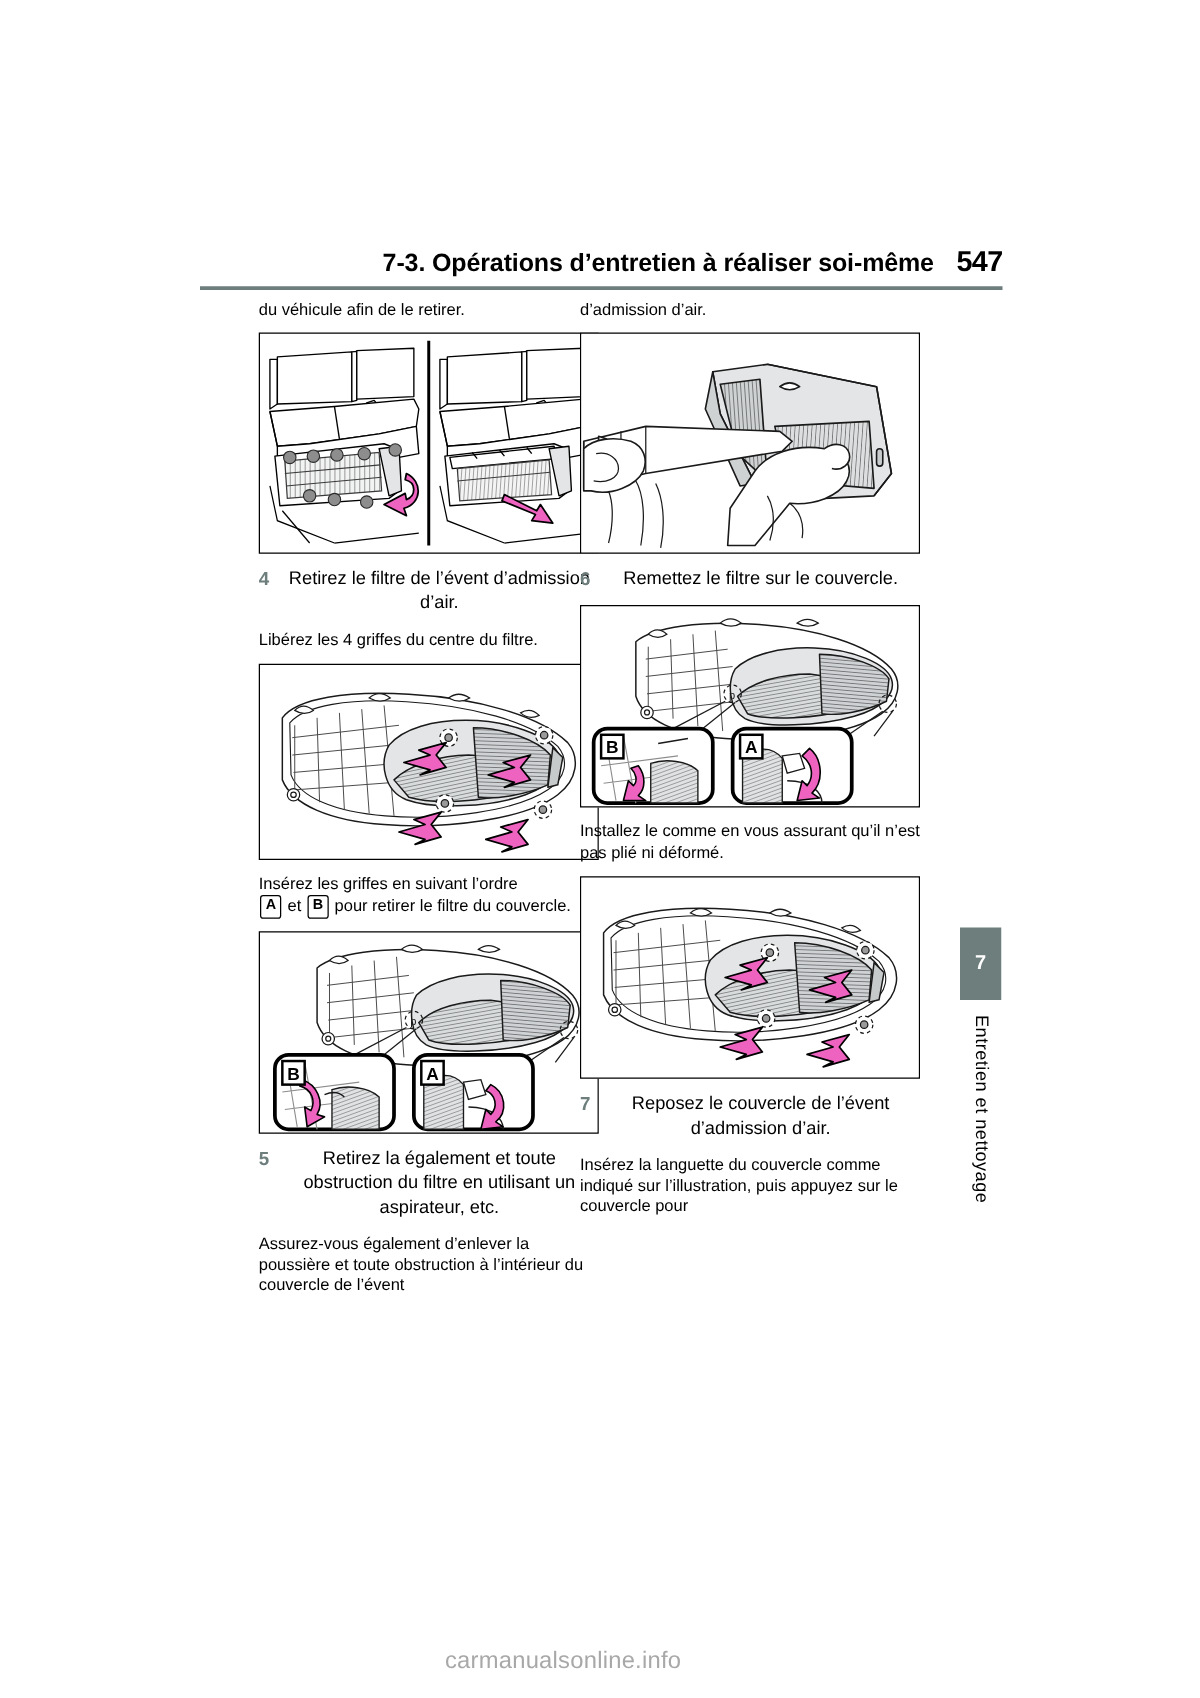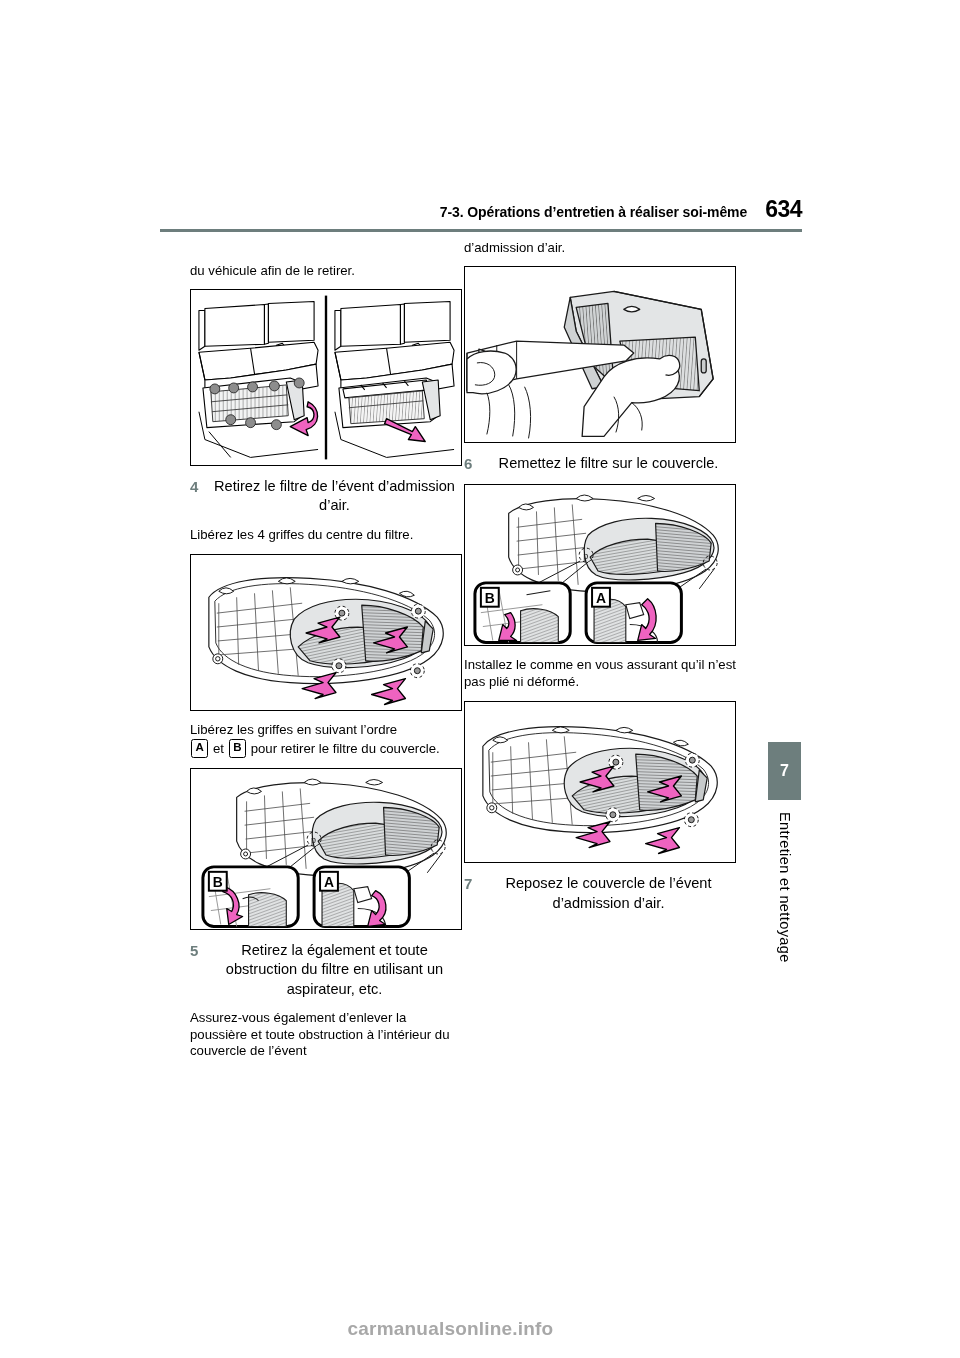--- a/index.html
+++ b/index.html
@@ -21,21 +21,21 @@
     position: absolute;
     left: 160px;
     top: 196px;
     width: 642px;
     display: flex;
     align-items: baseline;
     justify-content: flex-end;
     gap: 18px;
   }
   .header-title {
-    font-size: 14px;
+    font-size: 20px;
     font-weight: bold;
     letter-spacing: -0.1px;
     white-space: nowrap;
   }
   .header-pagenum {
     font-size: 23px;
     font-weight: bold;
     letter-spacing: -0.5px;
   }
   .header-rule {
@@ -46,21 +46,21 @@
     height: 2.5px;
     background: #6d7e7d;
   }
 
   
   .col {
     position: absolute;
     top: 240px;
     width: 272px;
   }
-  .col-left  { left: 190px; margin-top: 23px; }
+  .col-left  { left: 207px; }
   .col-right { left: 464px; }
 
   .para {
     font-size: 13.2px;
     line-height: 16.6px;
     margin: 0 0 11px 0;
   }
   .para.tight { margin-bottom: 9px; }
 
   .step {
@@ -144,29 +144,28 @@
     position: absolute;
     left: 0;
     top: 1318px;
     width: 783px;
     text-align: center;
     font-size: 19px;
     color: #a8a8a8;
     letter-spacing: 0.2px;
     padding-left: 118px;
     box-sizing: border-box;
-    font-weight: bold;
   }
 </style>
 </head>
 <body>
 
 <div class="page-header">
   <div class="header-title">7-3. Opérations d’entretien à réaliser soi-même</div>
-  <div class="header-pagenum">634</div>
+  <div class="header-pagenum">547</div>
 </div>
 <div class="header-rule"></div>
 
 <div class="col col-left">
 
   <p class="para tight">du véhicule afin de le retirer.</p>
 
   <div class="figure" style="height:175px;">
     <svg viewBox="0 0 272 175" xmlns="http://www.w3.org/2000/svg">
       <defs>
@@ -328,21 +327,21 @@
       <g fill="#ef63c0" stroke="#000" stroke-width="1.4" stroke-linejoin="round">
         <path d="M150 62 L128 68 L137 72 L116 78 L137 84 L129 88 L150 82 L142 72 Z"></path>
         <path d="M218 72 L196 78 L205 82 L184 88 L205 94 L197 98 L218 92 L210 82 Z"></path>
         <path d="M146 118 L124 124 L133 128 L112 134 L133 140 L125 144 L146 138 L138 128 Z"></path>
         <path d="M216 124 L194 130 L203 134 L182 140 L203 146 L195 150 L216 144 L208 134 Z"></path>
       </g>
     </svg>
   </div>
 
   <p class="para" style="margin-bottom:10px;">
-    <span>Libérez les griffes en suivant l’ordre</span><br>
+    <span>Insérez les griffes en suivant l’ordre</span><br>
     <span class="chip">A</span>
     <span>et</span>
     <span class="chip">B</span>
     <span>pour retirer le filtre du couvercle.</span>
   </p>
 
   <div class="figure" style="height:160px;">
     <svg viewBox="0 0 272 160" xmlns="http://www.w3.org/2000/svg">
       <defs>
         <pattern id="pleat3" width="3" height="3" patternUnits="userSpaceOnUse" patternTransform="rotate(80)">
@@ -625,20 +624,21 @@
         <path d="M216 126 L194 132 L203 136 L182 142 L203 148 L195 152 L216 146 L208 136 Z"></path>
       </g>
     </svg>
   </div>
 
   <div class="step">
     <div class="step-num">7</div>
     <div class="step-text">Reposez le couvercle de l’évent d’admission d’air.</div>
   </div>
 
+  <p class="para">Insérez la languette du couvercle comme indiqué sur l’illustration, puis appuyez sur le couvercle pour</p>
 </div>
 
 <div class="thumb-tab">
   <span>7</span>
 </div>
 <div class="thumb-label">
   <span>Entretien et nettoyage</span>
 </div>
 
 <div class="watermark">carmanualsonline.info</div>

